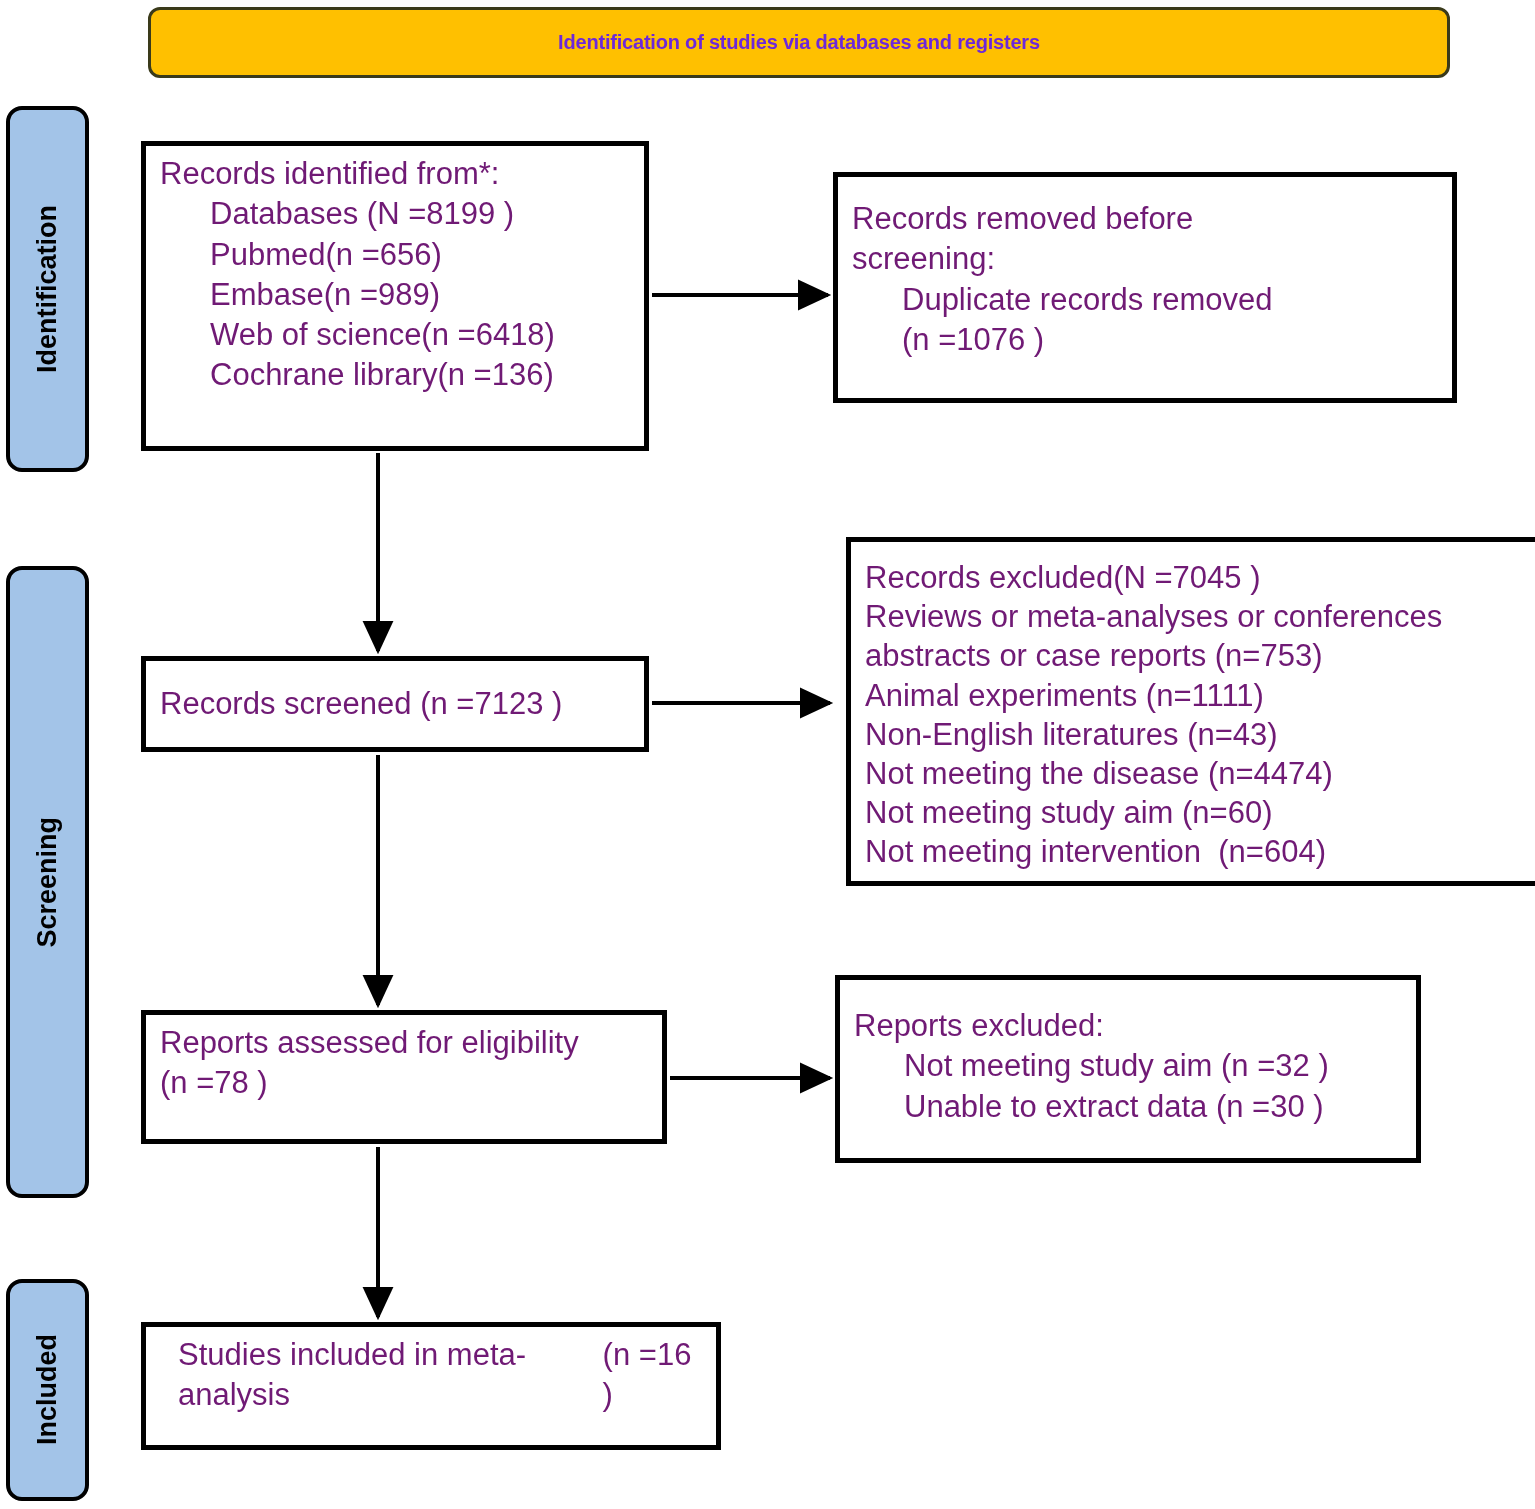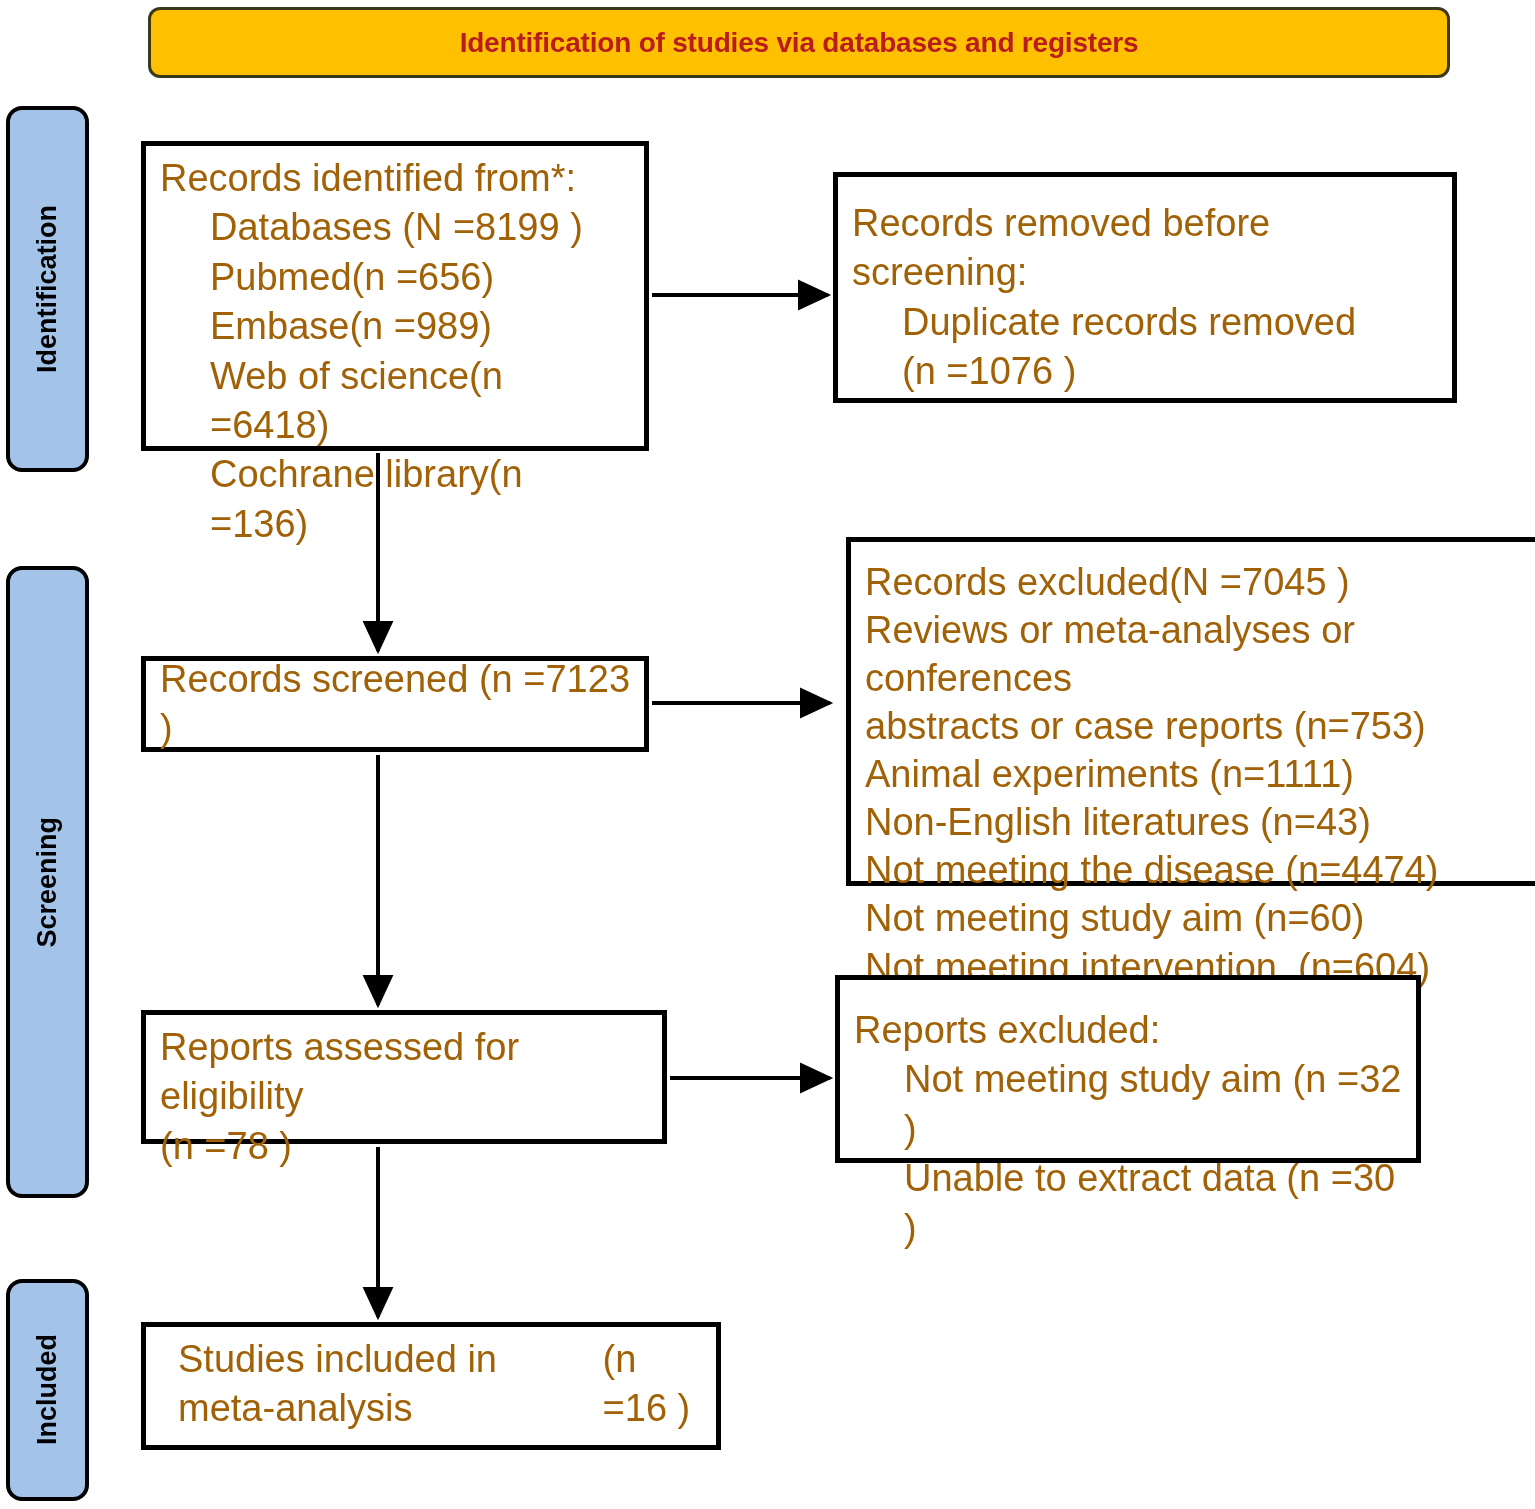--- a/index.html
+++ b/index.html
@@ -28,23 +28,23 @@
     height: 71px;
     background: #FFC000;
     border: 3px solid #3a3a1a;
     border-radius: 12px;
     box-sizing: border-box;
     display: flex;
     align-items: center;
     justify-content: center;
   }
   .header-banner .banner-text {
-    font-size: 28px;
+    font-size: 20px;
     font-weight: bold;
-    color: #b91c1c;
+    color: #6d28d9;
     letter-spacing: -0.2px;
     white-space: nowrap;
   }
 
   
   .stage-bar {
     position: absolute;
     background: #A3C4E8;
     border: 4px solid #000000;
     border-radius: 16px;
@@ -68,23 +68,23 @@
 
   
   .flow-box {
     position: absolute;
     background: #ffffff;
     border: 5px solid #000000;
     box-sizing: border-box;
     padding: 8px 14px;
   }
   .flow-box .line {
-    font-size: 38px;
+    font-size: 31px;
     line-height: 1.30;
-    color: #a16207;
+    color: #701a75;
     white-space: pre-wrap;
   }
   .flow-box .line.indent { padding-left: 50px; }
 
   #box-identified       { left: 141px; top: 141px;  width: 508px;  height: 310px; }
   #box-removed          { left: 833px; top: 172px;  width: 624px;  height: 231px; padding-top: 22px; }
   #box-screened         { left: 141px; top: 656px;  width: 508px;  height: 96px;  display:flex; align-items:center; }
   #box-excluded         { left: 835px; top: 537px;  width: 694px;  height: 349px; padding-top: 16px; margin-left: 11px; }
   #box-eligibility      { left: 141px; top: 1010px; width: 526px;  height: 134px; display:flex; flex-direction:column; justify-content:flex-start; }
   #box-reports-excluded { left: 835px; top: 975px;  width: 586px;  height: 188px; padding-top: 26px; }

